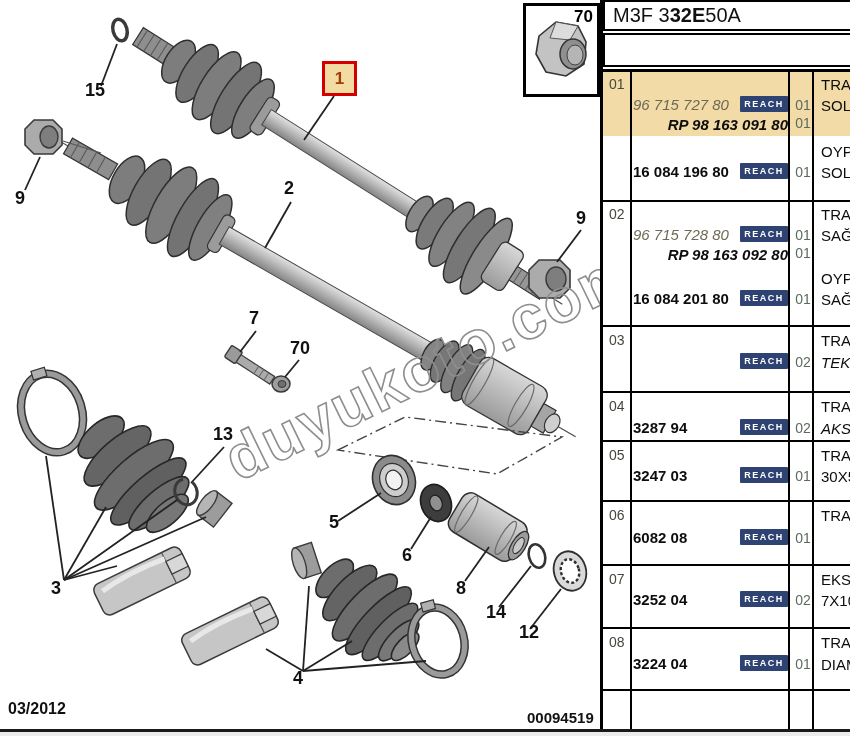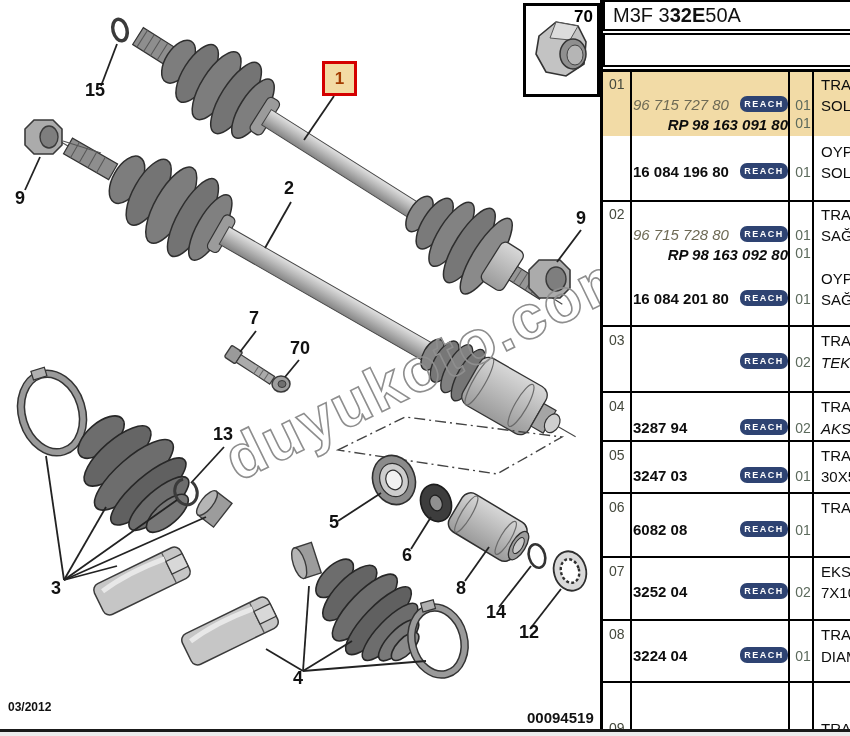--- a/index.html
+++ b/index.html
@@ -40,21 +40,21 @@
   .hl-stripe { position:absolute; left:0; top:0; width:247px; height:64px; background:#f2dba6; }
   .cnum  { position:absolute; left:6px;  width:24px; font-size:14px; color:#44483c; }
   .cqty  { position:absolute; left:188px; width:24px; font-size:14px; color:#5c6a5c; text-align:center; }
   .cdesc { position:absolute; left:218px; width:40px; font-size:15px; color:#0d0d0d; white-space:nowrap; }
   .cdesc.it { font-style:italic; }
   .pnum  { position:absolute; left:30px; font-size:15px; font-weight:bold; color:#0d0d0d; white-space:nowrap; }
   .pnum.gray-it { font-weight:normal; font-style:italic; color:#6e6a55; }
   .pnum.bold-it { font-weight:bold; font-style:italic; right:62px; left:auto; text-align:right; }
   .reach { position:absolute; left:137px; width:48px; height:16px; background:#2e4372;
     color:#fff; font-size:9px; font-weight:bold; letter-spacing:1.5px; text-align:center;
-    line-height:16px; border-radius:7px; }
+    line-height:16px; border-radius:1px; }
 </style>
 </head>
 <body>
 
 <div id="stage">
 
   <div id="diagram">
 
     <svg id="parts-svg" width="600" height="736" viewBox="0 0 600 736">
       <defs>
@@ -277,21 +277,21 @@
     <div id="inset70">
       <span class="lbl">70</span>
       <svg width="71" height="88" viewBox="0 0 71 88">
         <polygon points="13,30 30,16 52,20 60,36 58,58 40,70 20,66 10,48" fill="#c3c3c3" stroke="#333" stroke-width="1.6"></polygon>
         <polygon points="30,16 52,20 44,34 24,32" fill="#dcdcdc" stroke="#555" stroke-width="1"></polygon>
         <ellipse cx="47" cy="48" rx="13" ry="15" fill="#8f8f8f" stroke="#333" stroke-width="1.5"></ellipse>
         <ellipse cx="49" cy="49" rx="8" ry="10" fill="#b5b5b5" stroke="#444" stroke-width="1"></ellipse>
       </svg>
     </div>
 
-    <div class="footer-text" style="left:8px;top:700px;font-size:12px;">03/2012</div>
+    <div class="footer-text" style="left:8px;top:700px;font-size:16px;">03/2012</div>
     <div class="footer-text" style="left:527px;top:709px;font-size:15px;">00094519</div>
   </div>
 
   <div id="panel">
     <div id="hdr-box">
       <span>M3F 3 </span>
         <b>32E</b>
         <span> 50A</span>
     </div>
     <div id="empty-box"></div>
@@ -343,21 +343,21 @@
 
       <div class="row" style="height:49px;">
         <div class="cnum" style="top:5px;">04</div>
         <div class="cdesc" style="top:5px;">TRAN</div>
         <div class="pnum" style="top:26px;">3287 94</div>
         <div class="reach" style="top:26px;">REACH</div>
         <div class="cqty" style="top:27px;">02</div>
         <div class="cdesc it" style="top:27px;">AKS</div>
       </div>
 
-      <div class="row" style="height:52px;">
+      <div class="row" style="height:60px;">
         <div class="cnum" style="top:5px;">05</div>
         <div class="cdesc" style="top:5px;">TRAN</div>
         <div class="pnum" style="top:25px;">3247 03</div>
         <div class="reach" style="top:25px;">REACH</div>
         <div class="cqty" style="top:26px;">01</div>
         <div class="cdesc" style="top:26px;">30X5</div>
       </div>
 
       <div class="row" style="height:64px;">
         <div class="cnum" style="top:5px;">06</div>

